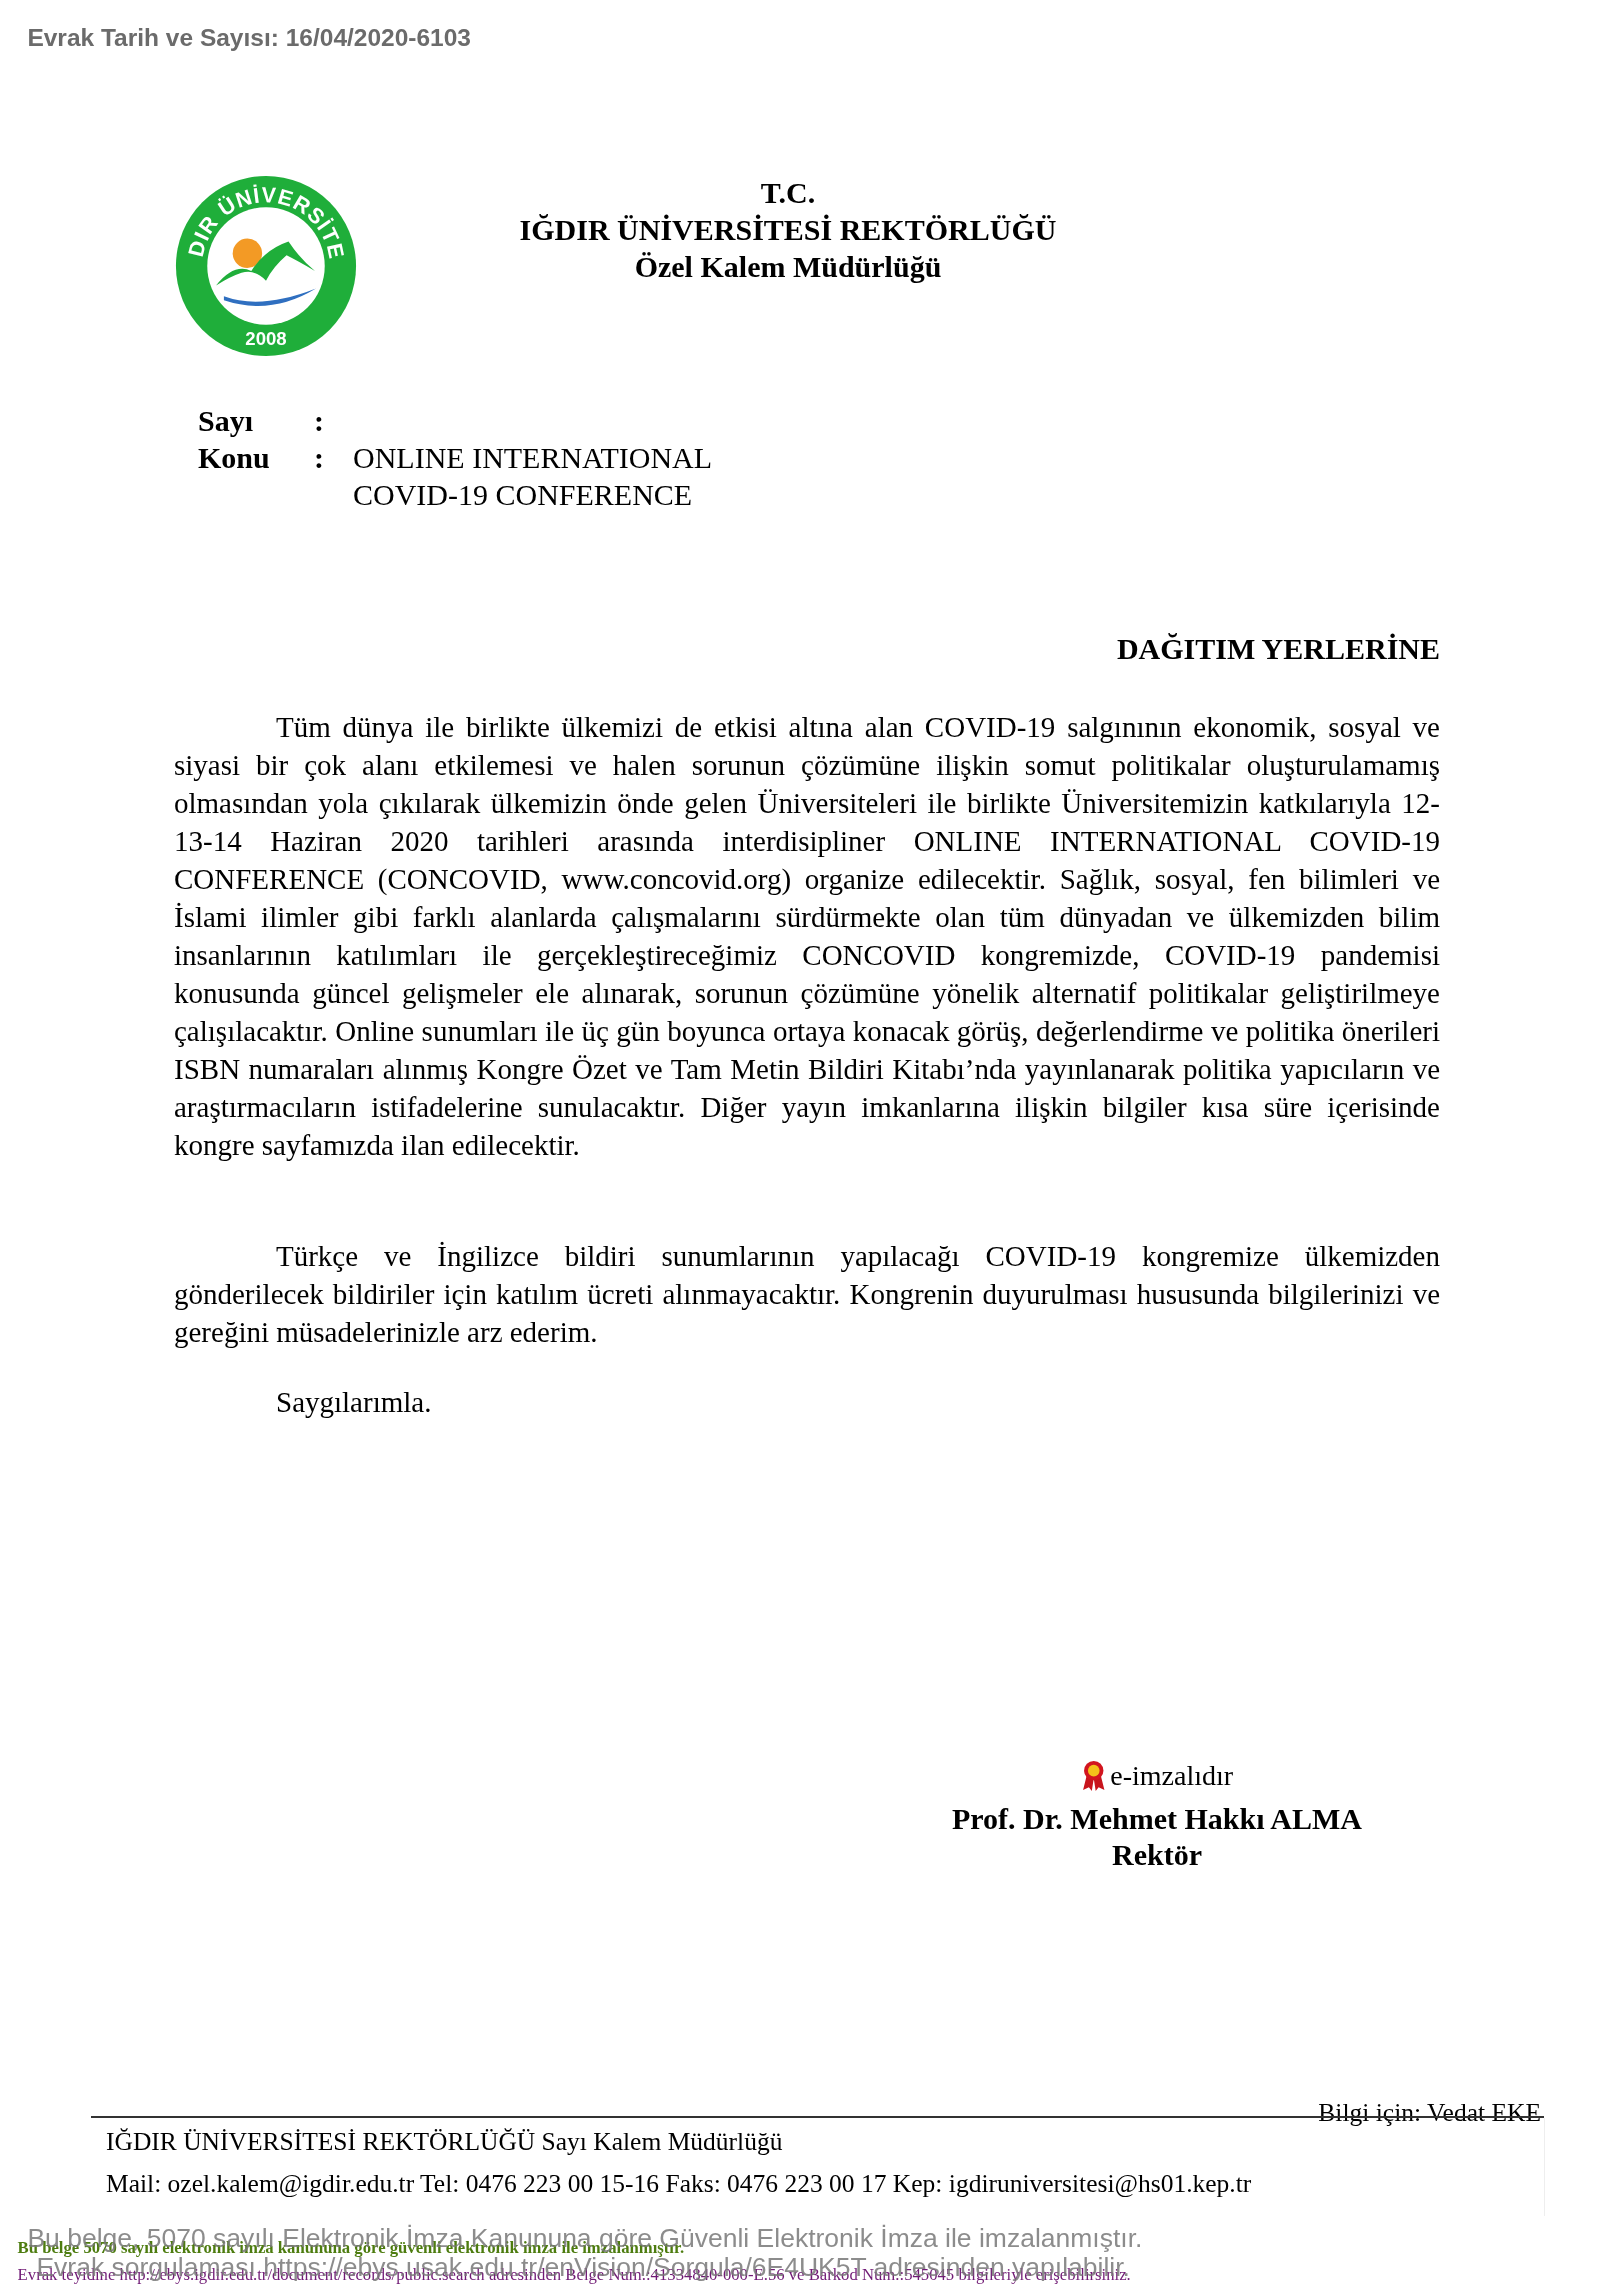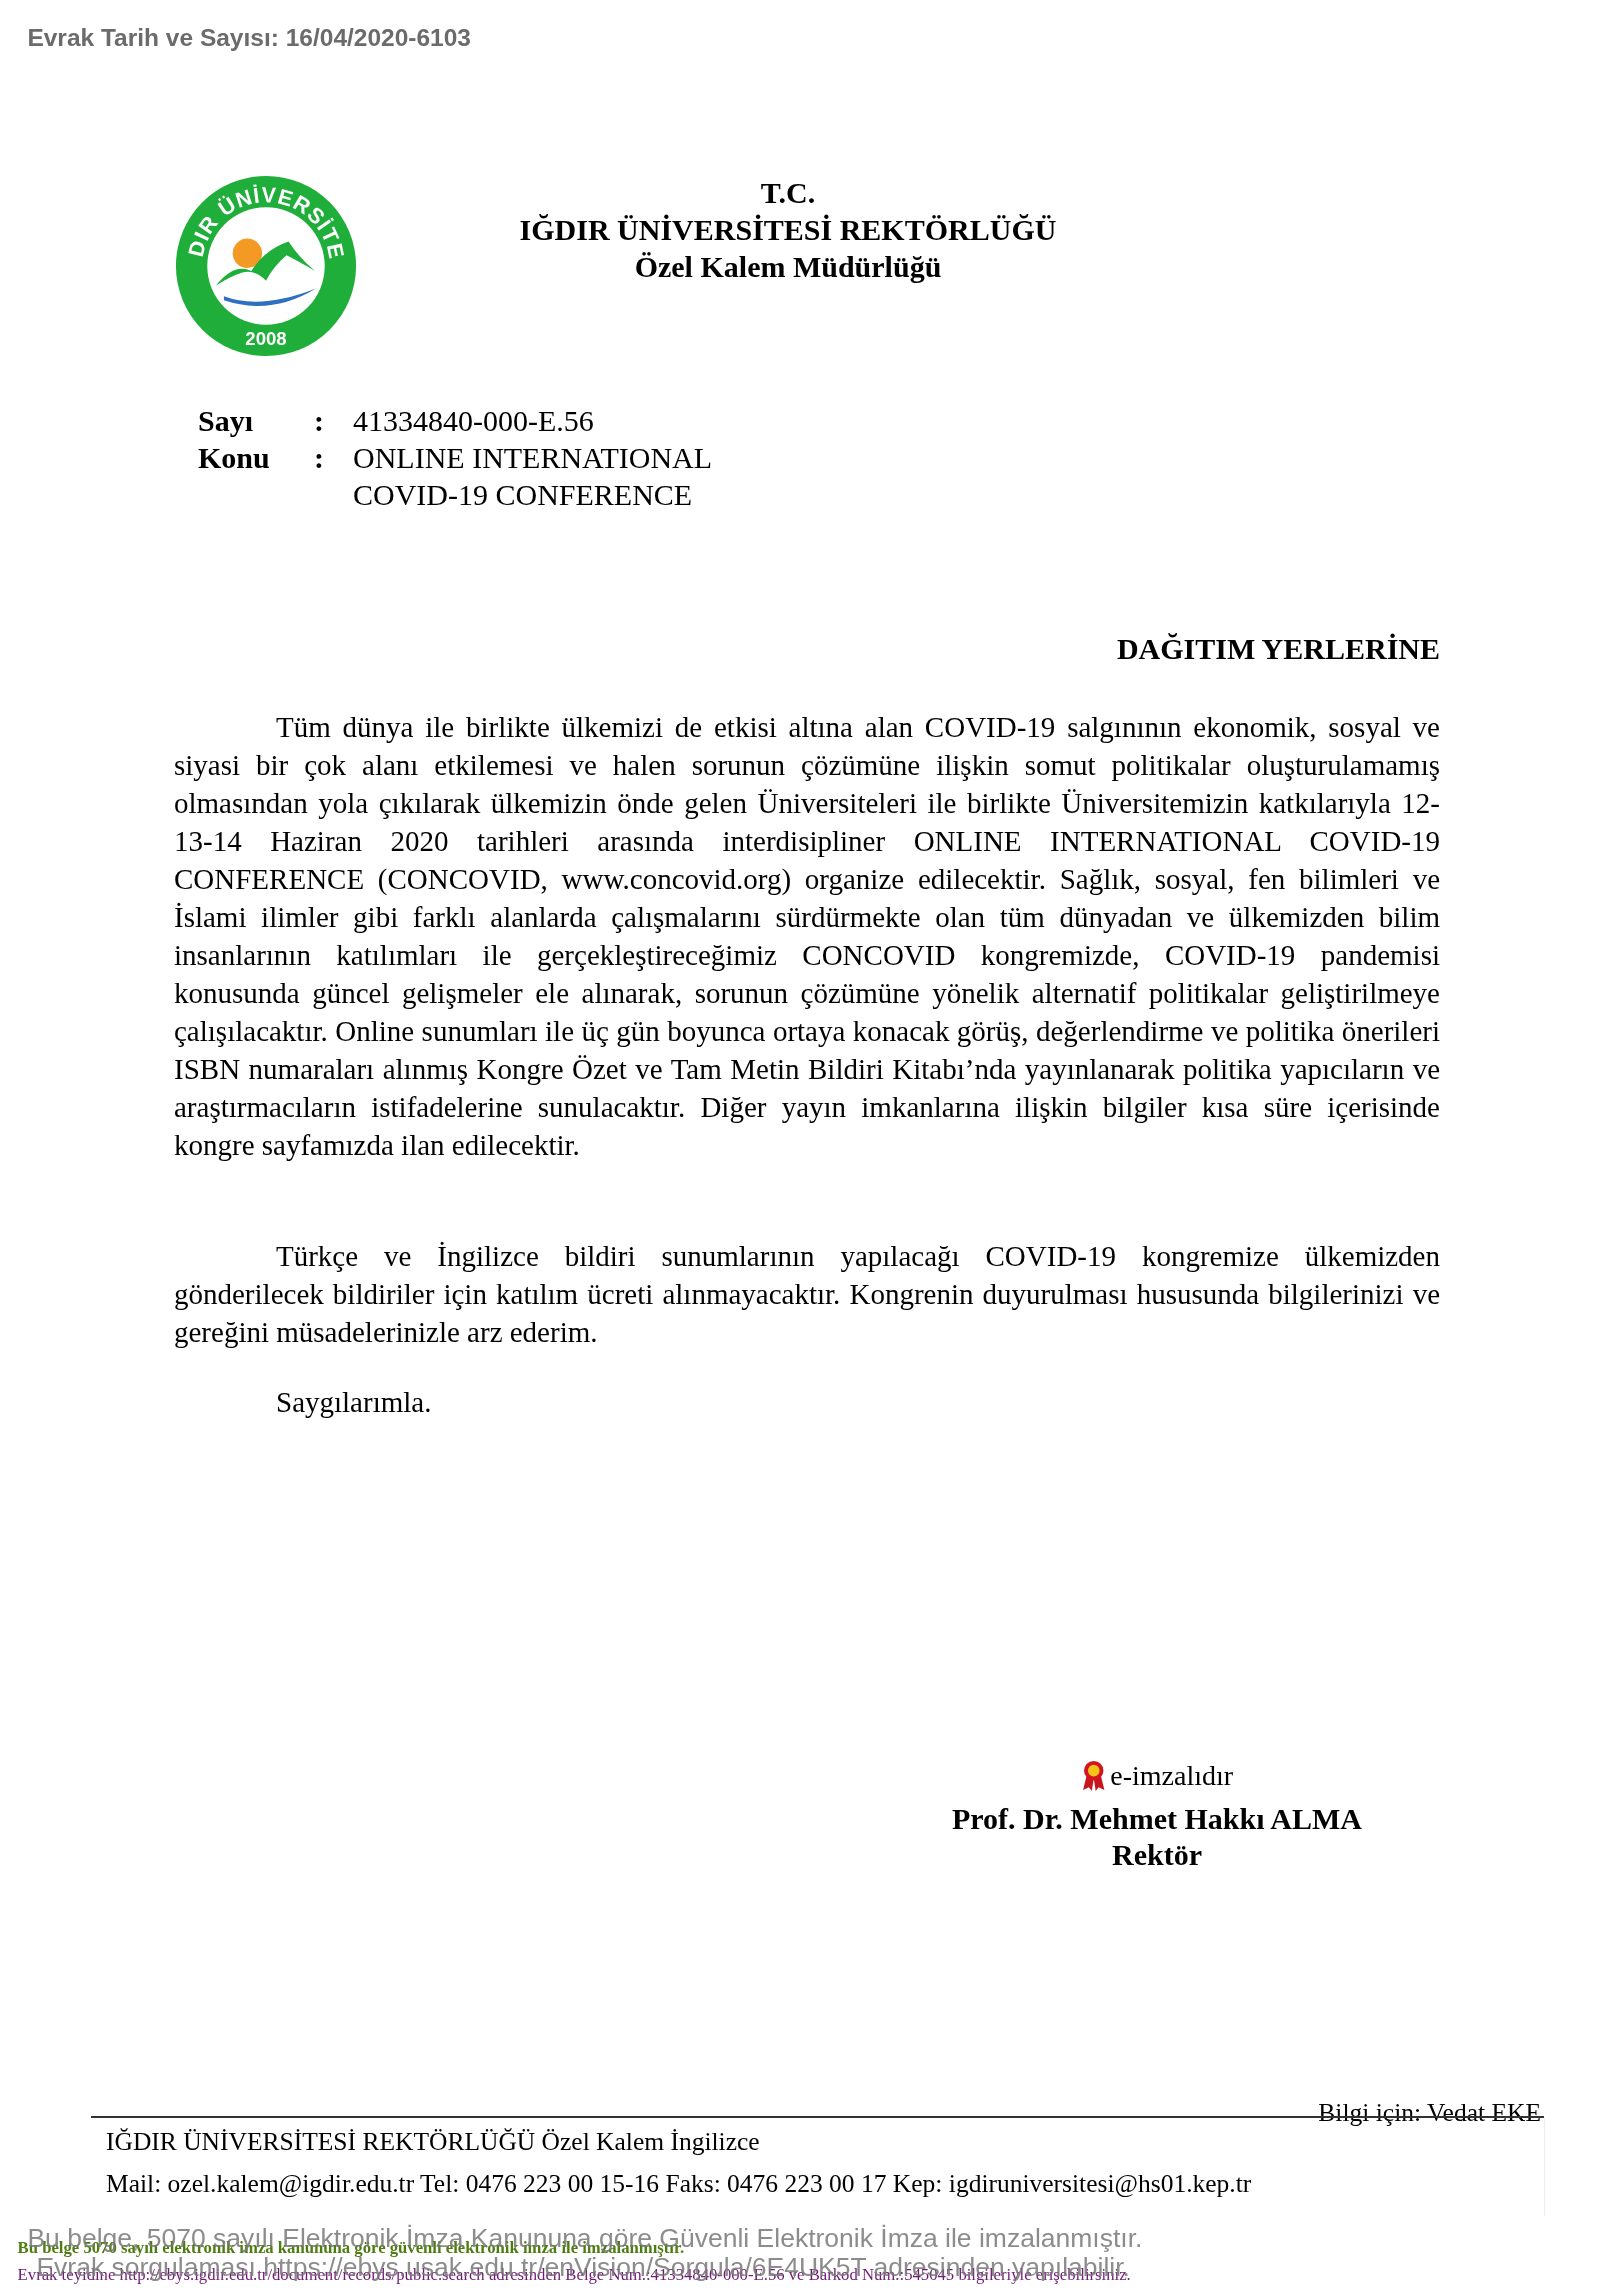--- a/index.html
+++ b/index.html
@@ -58,21 +58,20 @@
 <div id="header" class="abs">
   <div>T.C.</div>
   <div>IĞDIR ÜNİVERSİTESİ REKTÖRLÜĞÜ</div>
   <div>Özel Kalem Müdürlüğü</div>
 </div>
 
 <div id="meta" class="abs">
   <div class="row">
     <span class="lbl">Sayı</span>
     <span class="colon">:</span>
-    <span class="val">41334840-000-E.56</span>
   </div>
   <div class="row">
     <span class="lbl">Konu</span>
     <span class="colon">:</span>
     <span class="val">ONLINE INTERNATIONAL</span>
   </div>
   <div class="row">
     <span class="lbl"></span>
     <span class="colon"></span>
     <span class="val">COVID-19 CONFERENCE</span>
@@ -97,20 +96,20 @@
     </svg>
     <span>e-imzalıdır</span>
   </div>
   <div id="sig-name">Prof. Dr. Mehmet Hakkı ALMA</div>
   <div id="sig-title">Rektör</div>
 </div>
 
 <div id="bilgi" class="abs">Bilgi için: Vedat EKE</div>
 <div id="footer-line" class="abs"></div>
 <div id="footer-vline" class="abs"></div>
-<div id="footer-org" class="abs">IĞDIR ÜNİVERSİTESİ REKTÖRLÜĞÜ  Özel Kalem İngilizce</div>
+<div id="footer-org" class="abs">IĞDIR ÜNİVERSİTESİ REKTÖRLÜĞÜ  Sayı Kalem Müdürlüğü</div>
 <div id="footer-contact" class="abs">Mail: ozel.kalem@igdir.edu.tr   Tel: 0476 223 00 15-16   Faks: 0476 223 00 17   Kep: igdiruniversitesi@hs01.kep.tr</div>
 
 <div id="esig-black-1" class="abs">Bu belge 5070 sayılı elektronik imza kanununa göre güvenli elektronik imza ile imzalanmıştır.</div>
 <div id="esig-black-2" class="abs">Evrak teyidine http://ebys.igdir.edu.tr/document/records/public.search adresinden Belge Num.:41334840-000-E.56 ve Barkod Num.:545045 bilgileriyle erişebilirsiniz.</div>
 <div id="esig-gray-1" class="abs">Bu belge, 5070 sayılı Elektronik İmza Kanununa göre Güvenli Elektronik İmza ile imzalanmıştır.</div>
 <div id="esig-gray-2" class="abs">Evrak sorgulaması https://ebys.usak.edu.tr/enVision/Sorgula/6E4UK5T adresinden yapılabilir.</div>
 
 
 </body></html>

